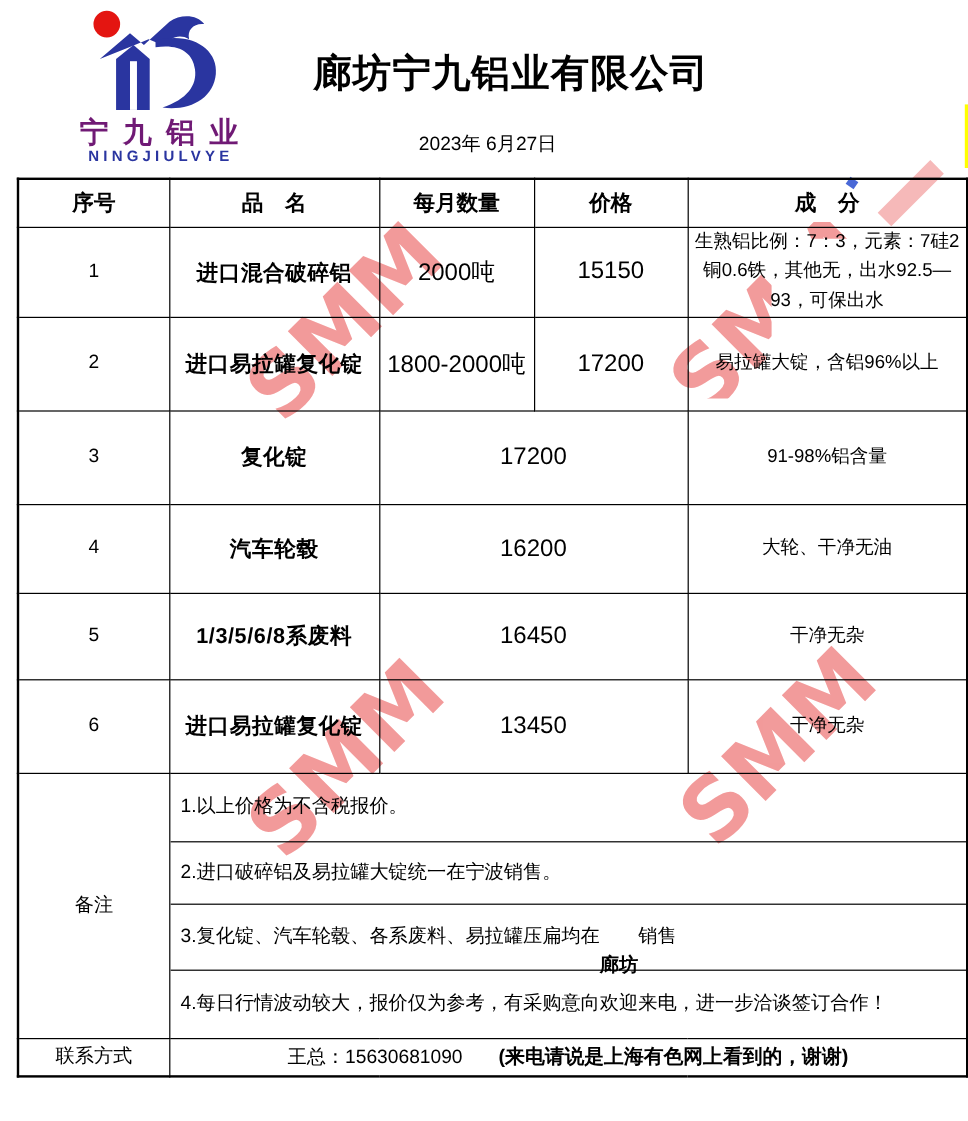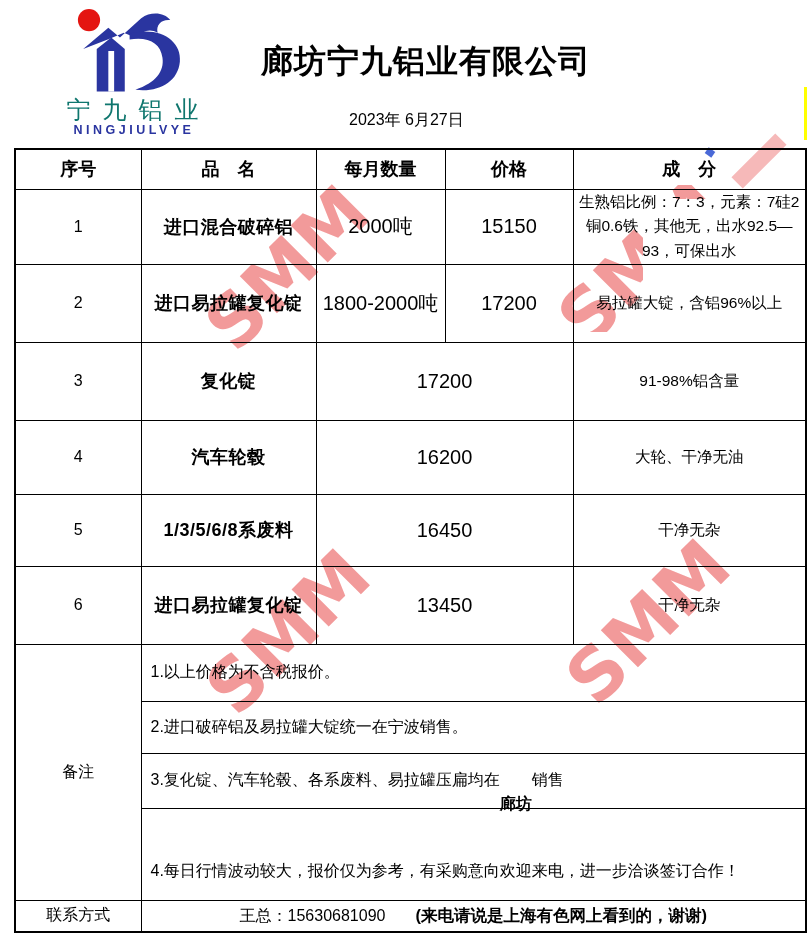--- a/index.html
+++ b/index.html
@@ -4,21 +4,21 @@
 <style>
   html,body{margin:0;padding:0;background:#fff;}
   .page{
     position:relative;width:807px;height:934px;background:#fff;overflow:hidden;
     font-family:"Liberation Sans","DejaVu Sans",sans-serif;color:#000;
   }
   
   .logo-wrap{position:absolute;left:50px;top:4px;width:165px;height:136px;}
   .logo-svg{position:absolute;left:10px;top:2px;}
   .logo-cn{position:absolute;left:0;top:90px;width:165px;text-align:center;
-    font-size:24px;font-weight:normal;letter-spacing:12px;text-indent:12px;color:#0f766e;}
+    font-size:24px;font-weight:bold;letter-spacing:12px;text-indent:12px;color:#701a75;}
   .logo-en{position:absolute;left:0;top:119px;width:165px;text-align:center;
     font-size:12.5px;font-weight:bold;letter-spacing:3.5px;text-indent:3px;color:#2a35a0;}
   .doc-title{position:absolute;left:240px;top:40px;width:372px;text-align:center;
     font-size:32px;font-weight:bold;letter-spacing:1px;}
   .doc-date{position:absolute;left:349px;top:110px;font-size:16px;}
   .yellow-line{position:absolute;right:0;top:87px;width:3px;height:53px;background:#ffff00;}
   .blue-dot-artifact{position:absolute;left:706px;top:149px;width:8px;height:7px;
     background:#2a4fd0;transform:rotate(35deg);opacity:.85;}
   
   .wm-layer{position:absolute;left:0;top:0;width:807px;height:934px;z-index:1;pointer-events:none;}
@@ -42,21 +42,21 @@
   td.c-name{font-size:18px;font-weight:bold;letter-spacing:.5px;}
   td.c-qty,td.c-price{font-size:20px;}
   td.c-comp{font-size:15.5px;line-height:1.55;padding:0 10px;}
   td.remarks-label,td.contact-label{font-size:16px;}
   td.notes-cell{padding:0;vertical-align:top;}
   .note{display:flex;align-items:center;padding-left:9px;font-size:16px;text-align:right;
     box-sizing:border-box;}
   .note-1{height:57px;border-bottom:1px solid #000;}
   .note-2{height:52px;border-bottom:1px solid #000;}
   .note-3{height:55px;border-bottom:1px solid #000;}
-  .note-4{height:56px;margin-top:35px;}
+  .note-4{height:56px;}
   .note b{font-weight:bold;margin-top:47px;}
   td.contact-cell{text-align:left;padding-left:9px;font-size:16px;margin-left:16px;}
   .contact-bold{font-weight:bold;margin-left:30px;font-size:16.5px;}
 </style>
 </head>
 <body>
 
 <div class="page">
 
   <div class="logo-wrap">

